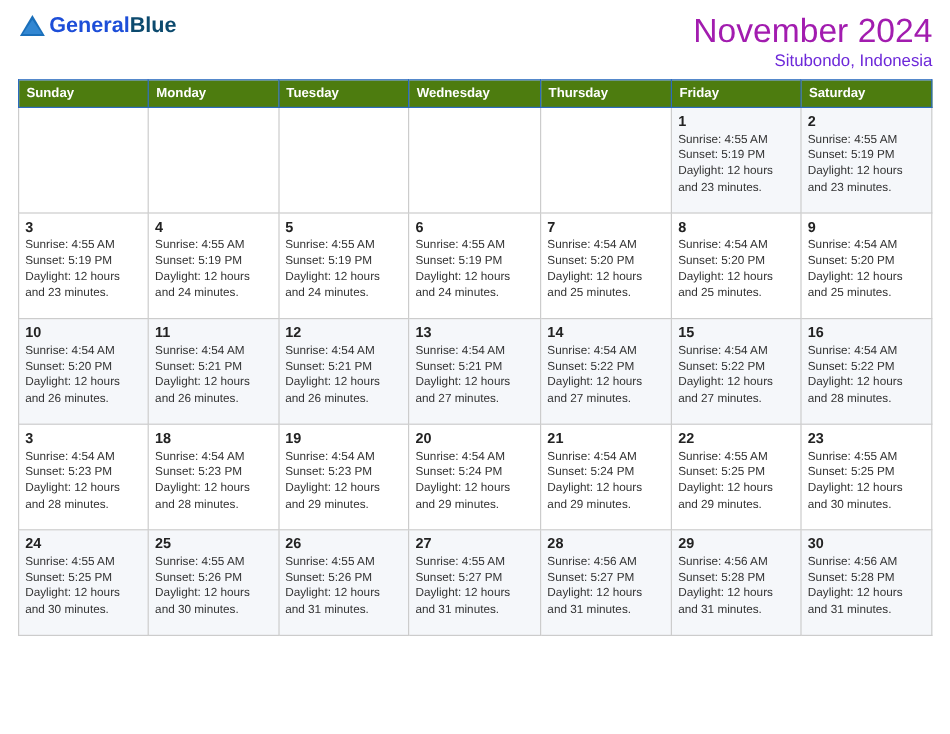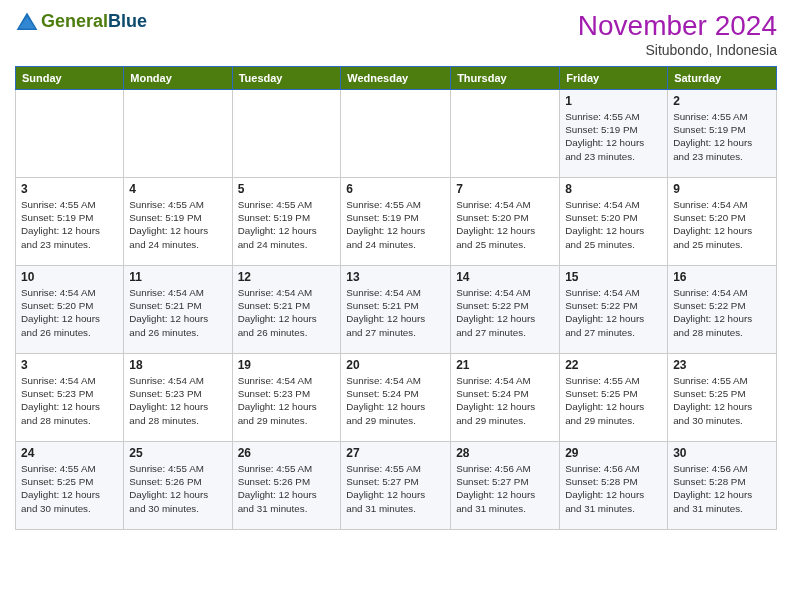--- a/index.html
+++ b/index.html
@@ -23,41 +23,41 @@
     .logo {
       display: flex;
       align-items: center;
     }
     .logo-text {
       font-size: 18px;
       font-weight: bold;
       line-height: 1.1;
     }
     .logo-general {
-      color: #4d7c0f;
+      color: #1d4ed8;
     }
     .logo-blue {
       color: #0c4a6e;
     }
     .logo-icon {
       width: 24px;
       height: 24px;
       margin-right: 2px;
     }
     .title-block {
       text-align: right;
     }
     .month-title {
       font-size: 28px;
       font-weight: normal;
       color: #a21caf;
     }
     .subtitle {
       font-size: 14px;
-      color: #404040;
+      color: #6d28d9;
     }
     .calendar {
       width: 100%;
       border-collapse: collapse;
       font-size: 10.5px;
     }
     .calendar thead tr th {
       background-color: #4d7c0f;
       color: #fff;
       text-align: left;

